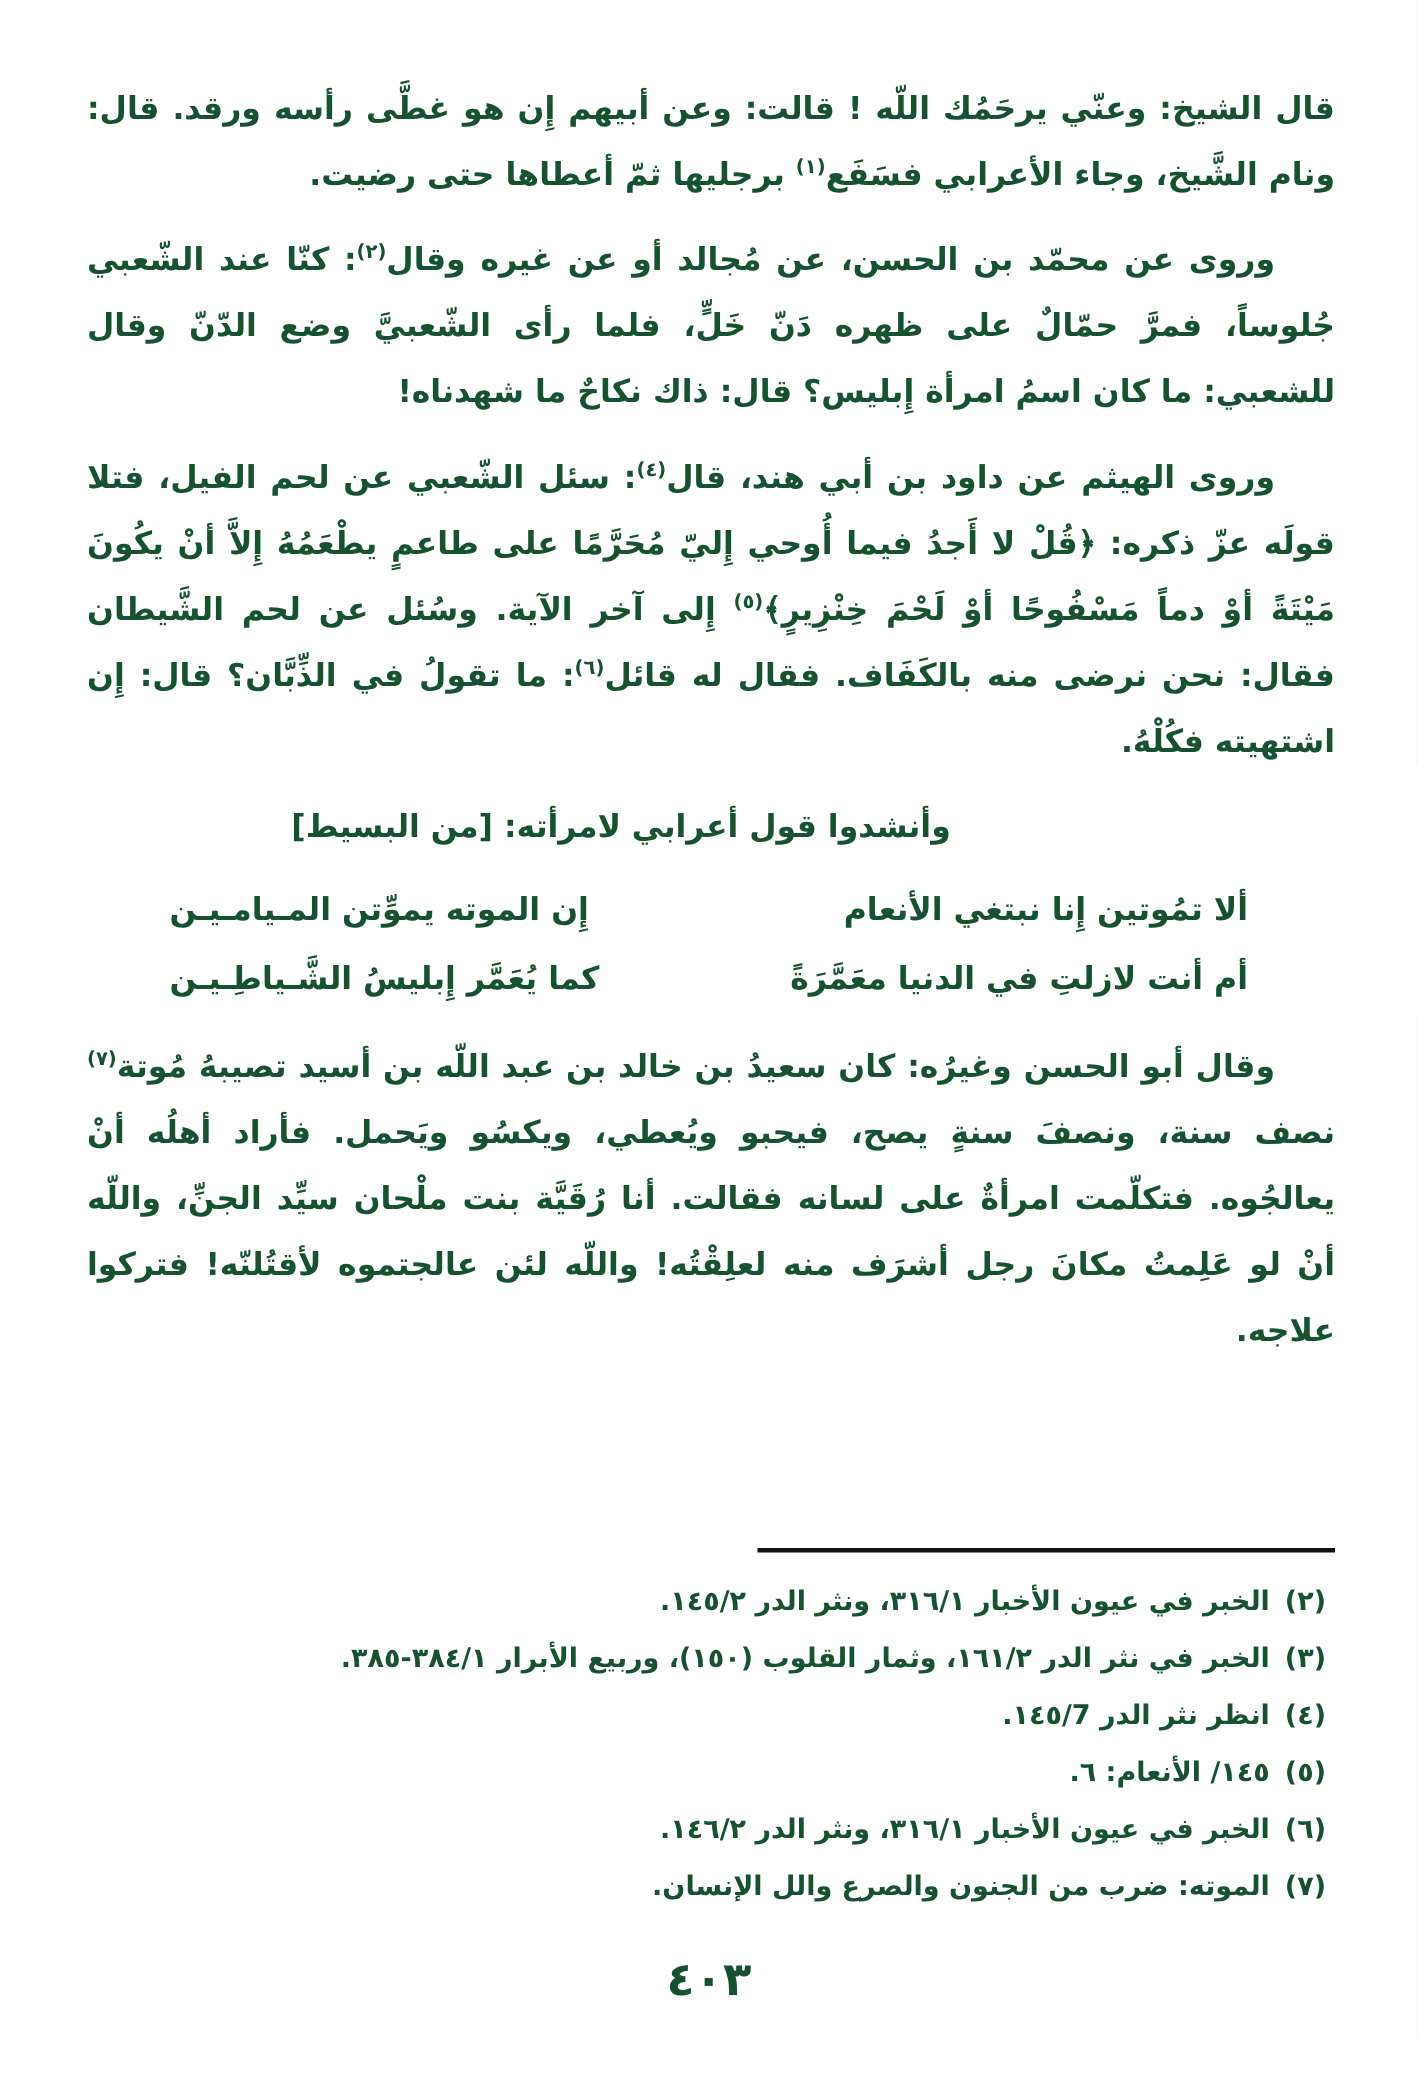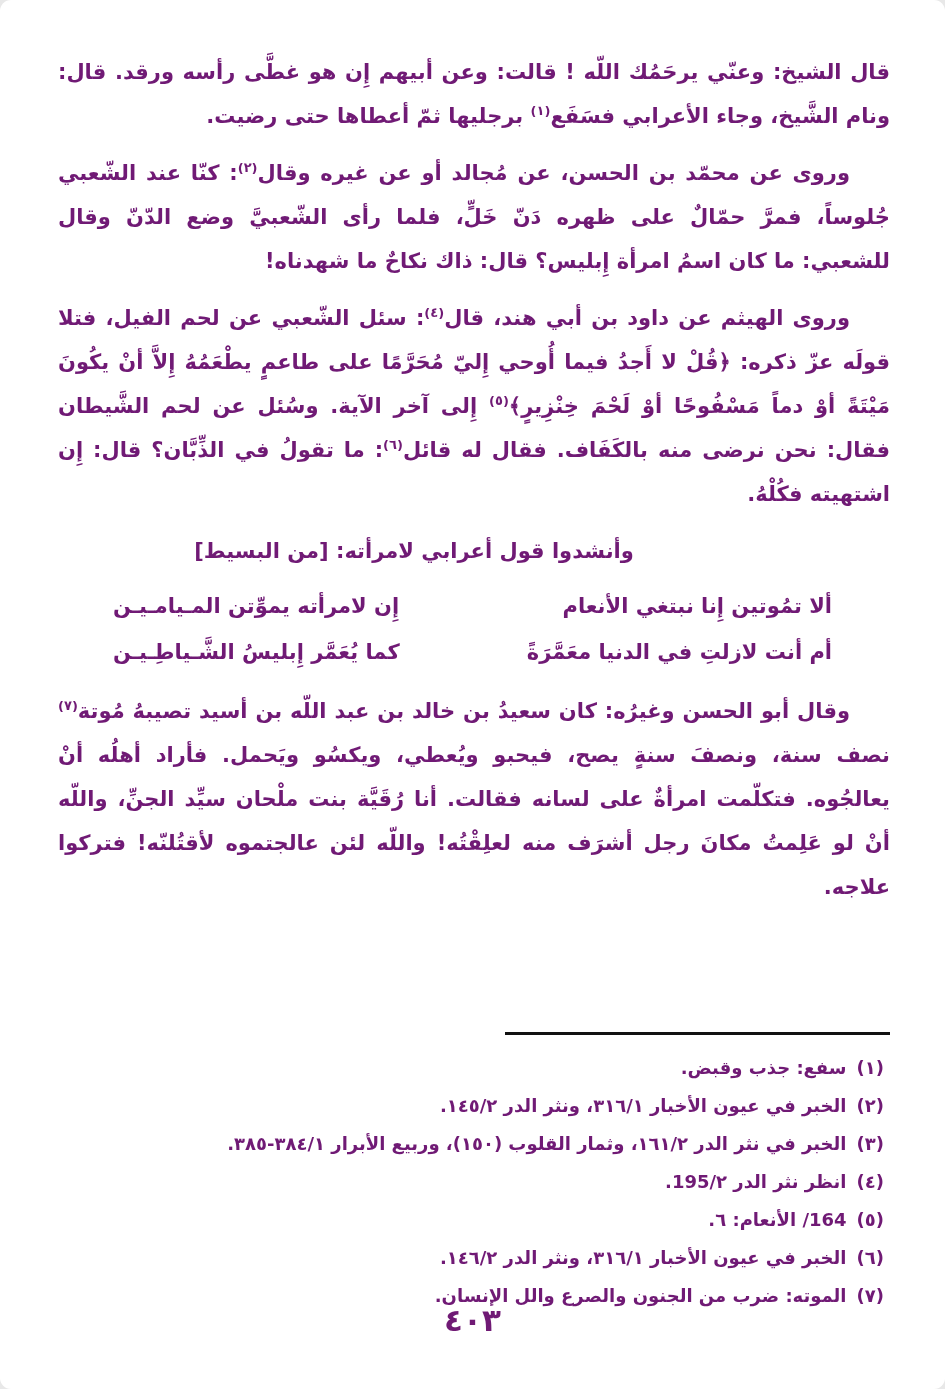--- a/index.html
+++ b/index.html
@@ -4,23 +4,22 @@
 <style>
   html, body { margin: 0; padding: 0; background: #e8e8e8; }
   .page {
     position: relative;
     width: 945px;
     height: 1389px;
     margin: 0 auto;
     background: #ffffff;
     direction: rtl;
     font-family: "DejaVu Sans", sans-serif;
-    color: #701a75;
+    color: #14532d;
     overflow: hidden;
-    border-radius: 11px;
   }
   .content {
     position: absolute;
     top: 50px;
     right: 55px;
     left: 58px;
     font-size: 21px;
     font-weight: bold;
     line-height: 44px;
   }
@@ -89,51 +88,48 @@
         <p class="para">قال الشيخ: وعنّي يرحَمُك اللّه ! قالت: وعن أبيهم إِن هو غطَّى رأسه ورقد. قال: ونام الشَّيخ، وجاء الأعرابي فسَفَع<sup class="fn-ref">(١)</sup> برجليها ثمّ أعطاها حتى رضيت.</p>
         <p class="para indent">وروى عن محمّد بن الحسن، عن مُجالد أو عن غيره وقال<sup class="fn-ref">(٢)</sup>: كنّا عند الشّعبي جُلوساً، فمرَّ حمّالٌ على ظهره دَنّ خَلٍّ، فلما رأى الشّعبيَّ وضع الدّنّ وقال للشعبي: ما كان اسمُ امرأة إِبليس؟ قال: ذاك نكاحٌ ما شهدناه!</p>
         <p class="para indent">وروى الهيثم عن داود بن أبي هند، قال<sup class="fn-ref">(٤)</sup>: سئل الشّعبي عن لحم الفيل، فتلا قولَه عزّ ذكره: ﴿قُلْ لا أَجدُ فيما أُوحي إِليّ مُحَرَّمًا على طاعمٍ يطْعَمُهُ إِلاَّ أنْ يكُونَ مَيْتَةً أوْ دماً مَسْفُوحًا أوْ لَحْمَ خِنْزِيرٍ﴾<sup class="fn-ref">(٥)</sup> إِلى آخر الآية. وسُئل عن لحم الشَّيطان فقال: نحن نرضى منه بالكَفَاف. فقال له قائل<sup class="fn-ref">(٦)</sup>: ما تقولُ في الذِّبَّان؟ قال: إِن اشتهيته فكُلْهُ.</p>
       </div>
 
     <div class="poem-intro">وأنشدوا قول أعرابي لامرأته: [من البسيط]</div>
 
     <div class="poem">
       <div class="verse-row">
         <span class="hemistich">ألا تمُوتين إِنا نبتغي الأنعام</span>
-        <span class="hemistich">إِن لامرأته يموِّتن المـيامـيـن</span>
+        <span class="hemistich">إِن الموته يموِّتن المـيامـيـن</span>
       </div>
       <div class="verse-row">
         <span class="hemistich">أم أنت لازلتِ في الدنيا معَمَّرَةً</span>
         <span class="hemistich">كما يُعَمَّر إِبليسُ الشَّـياطِـيـن</span>
       </div>
     </div>
 
     <div id="paras-bottom">
         <p class="para indent">وقال أبو الحسن وغيرُه: كان سعيدُ بن خالد بن عبد اللّه بن أسيد تصيبهُ مُوتة<sup class="fn-ref">(٧)</sup> نصف سنة، ونصفَ سنةٍ يصح، فيحبو ويُعطي، ويكسُو ويَحمل. فأراد أهلُه أنْ يعالجُوه. فتكلّمت امرأةٌ على لسانه فقالت. أنا رُقَيَّة بنت ملْحان سيِّد الجنِّ، واللّه أنْ لو عَلِمتُ مكانَ رجل أشرَف منه لعلِقْتُه! واللّه لئن عالجتموه لأقتُلنّه! فتركوا علاجه.</p>
       </div>
 
   </div>
 
   <div class="footnotes">
     <div class="fn-separator"></div>
 
     <div class="fn-line">
-      <span class="fn-num">(١)</span><span class="fn-text">سفع: جذب وقبض.</span>
-    </div>
-    <div class="fn-line">
       <span class="fn-num">(٢)</span><span class="fn-text">الخبر في عيون الأخبار ٣١٦/١، ونثر الدر ١٤٥/٢.</span>
     </div>
     <div class="fn-line">
       <span class="fn-num">(٣)</span><span class="fn-text">الخبر في نثر الدر ١٦١/٢، وثمار القلوب (١٥٠)، وربيع الأبرار ٣٨٤/١-٣٨٥.</span>
     </div>
     <div class="fn-line">
-      <span class="fn-num">(٤)</span><span class="fn-text">انظر نثر الدر 195/٢.</span>
+      <span class="fn-num">(٤)</span><span class="fn-text">انظر نثر الدر ١٤٥/7.</span>
     </div>
     <div class="fn-line">
-      <span class="fn-num">(٥)</span><span class="fn-text">164/ الأنعام: ٦.</span>
+      <span class="fn-num">(٥)</span><span class="fn-text">١٤٥/ الأنعام: ٦.</span>
     </div>
     <div class="fn-line">
       <span class="fn-num">(٦)</span><span class="fn-text">الخبر في عيون الأخبار ٣١٦/١، ونثر الدر ١٤٦/٢.</span>
     </div>
     <div class="fn-line">
       <span class="fn-num">(٧)</span><span class="fn-text">الموته: ضرب من الجنون والصرع والل الإنسان.</span>
     </div>
   </div>
 
   <div class="page-number">٤٠٣</div>

